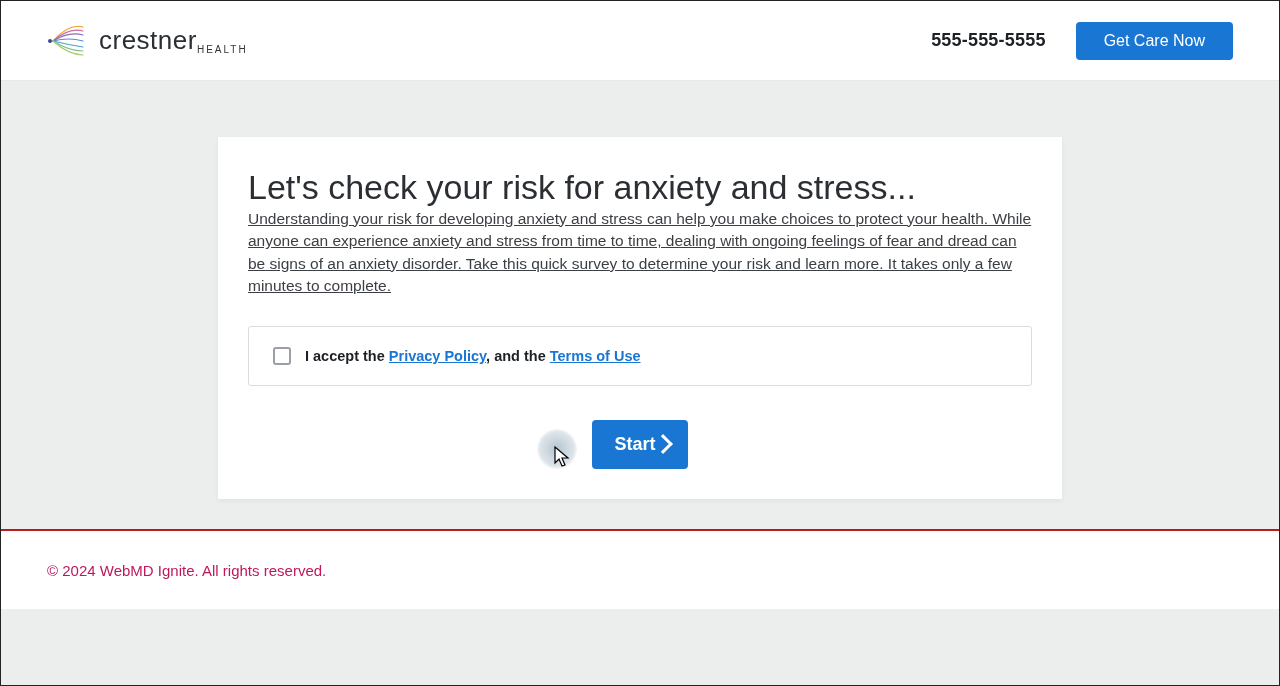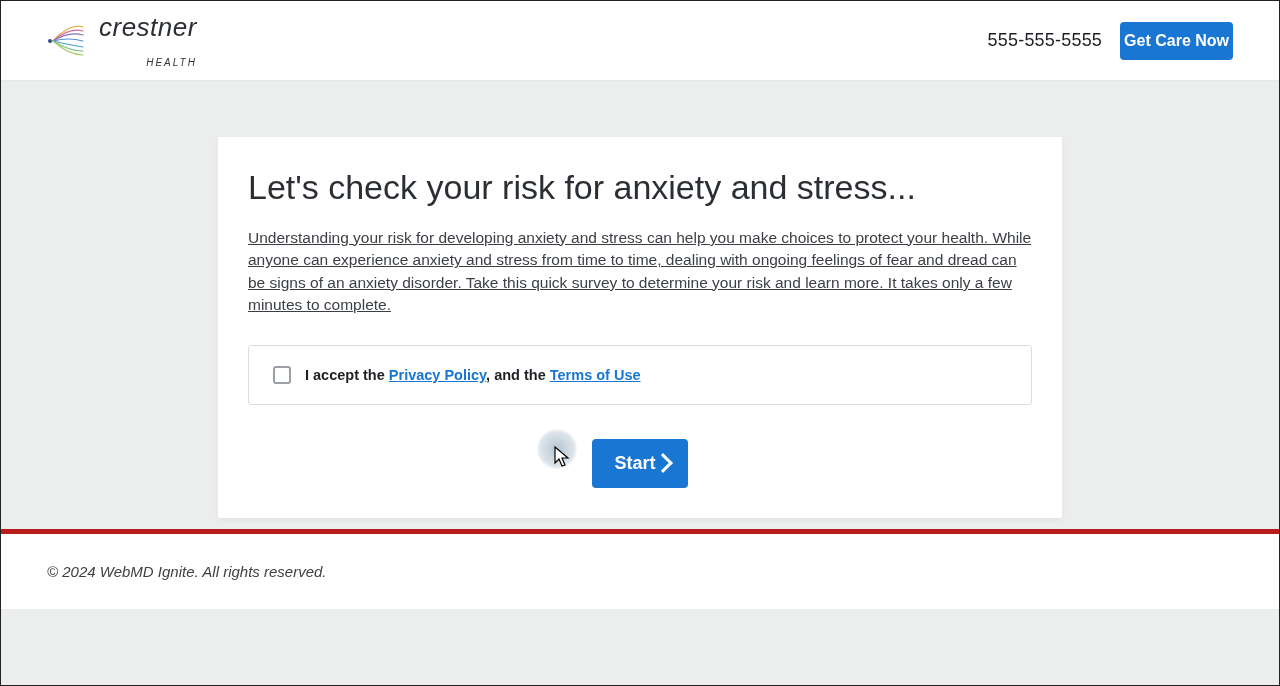--- a/index.html
+++ b/index.html
@@ -12,51 +12,52 @@
     height:80px;
     width:100%;
     border-bottom:1px solid #e6e8ea;
     display:flex;
     align-items:center;
     justify-content:space-between;
     padding:0 46px;
   }
   .logo-wrap { display:flex; align-items:center; gap:12px; }
   .logo-mark { width:40px; height:44px; position:relative; }
-  .logo-text { display:flex; flex-direction:column; line-height:1;font-style:italic; }
+  .logo-text { display:flex; flex-direction:row; line-height:1; }
   .logo-text .brand { font-size:26px; letter-spacing:0.5px; color:#2b2f33; font-weight:500; }
   .logo-text .sub { font-size:10px; letter-spacing:2px; color:#303539; align-self:flex-end; margin-top:18px; }
 
   .header-right { display:flex; align-items:center; gap:18px; }
-  .phone { font-size:18px; font-weight:400; color:#1d2024; letter-spacing:0.2px; }
+  .phone { font-size:18px; font-weight:700; color:#1d2024; letter-spacing:0.2px; }
   .cta-btn {
     background:#1976d2;
     color:#fff;
     border:none;
     border-radius:4px;
-    padding:10px 4px;
+    padding:10px 28px;
     font-size:16px;
-    font-weight:700;
+    font-weight:400;
     cursor:pointer;
+    margin-left:12px;
   }
 
   
   .main { width:100%; display:flex; justify-content:center; }
   .card {
     width:844px;
     background:#fff;
     margin-top:56px;
     padding:30px 30px 30px 30px;
     box-shadow:0 2px 6px rgba(0,0,0,0.05);
   }
   .card h1 {
     font-size:34px;
     font-weight:500;
     color:#2b2f33;
-    margin-bottom:19px;
+    margin-bottom:0;
     line-height:1.2;
   }
   .card p.desc {
     font-size:15.5px;
     line-height:1.45;
     color:#3b3f44;
     margin-bottom:28px;
     text-decoration:underline;
   }
 
@@ -108,23 +109,22 @@
     position:absolute;
     top:528px;
     left:0;
     width:100%;
     height:80px;
     background:#ffffff;
     display:flex;
     align-items:center;
     padding:0 46px;
     font-size:15px;
-    color:#404040;
-    border-top:5px solid #b91c1c;
-    font-style:italic;
+    color:#be185d;
+    border-top:2px solid #b91c1c;
   }
 
   
   .cursor-spot {
     position:absolute;
     left:536px; top:428px;
     width:40px; height:40px;
     border-radius:50%;
     background:radial-gradient(circle, rgba(120,150,170,0.55) 0%, rgba(120,150,170,0.25) 60%, rgba(120,150,170,0) 75%);
     pointer-events:none;

